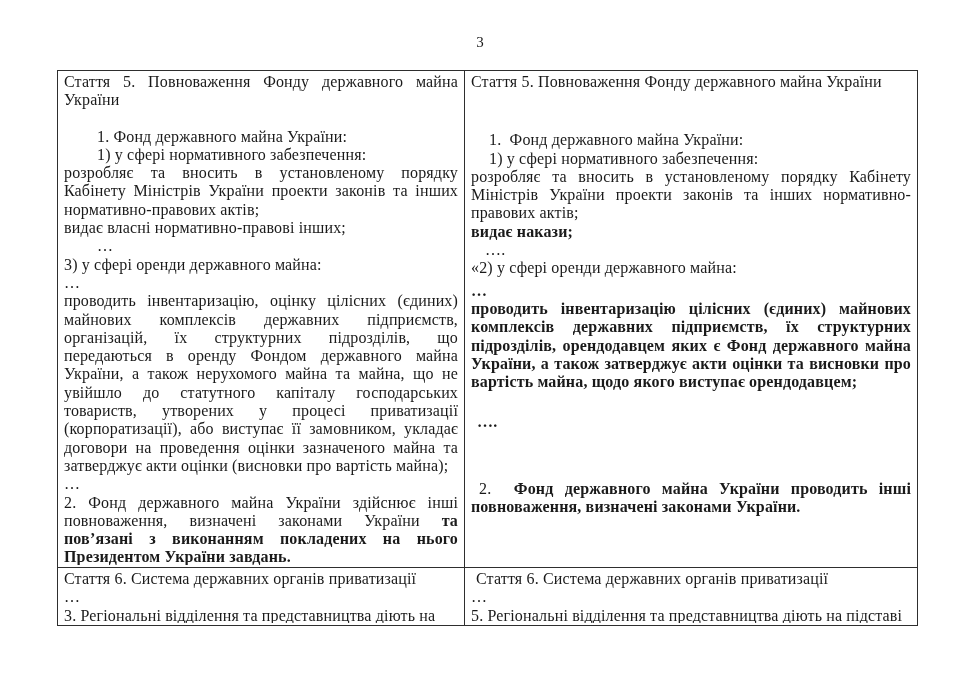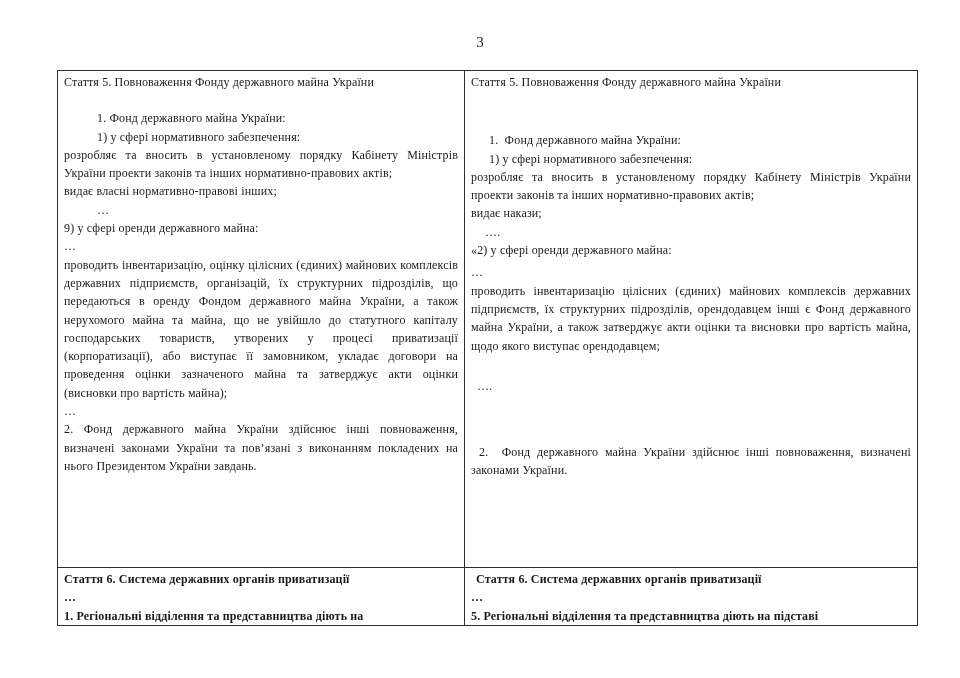--- a/index.html
+++ b/index.html
@@ -30,76 +30,76 @@
   }
   table.cmp td {
     border: 1.5px solid #2e2e2e;
     vertical-align: top;
     padding: 2px 6px;
   }
   td.col-left  { width: 394px; }  
   td.col-right { width: 440px; }  
   .cellbox {
     overflow: hidden;
-    font-size: 12px;
+    font-size: 16px;
     line-height: 18.3px;
     letter-spacing: 0.15px;
     text-align: justify;
   }
   .cellbox.tall  { height: 492px; }
-  .cellbox.short { height: 53px; font-weight: bold; }
+  .cellbox.short { height: 53px; }
   .cellbox p { margin: 0; padding: 0; }
-  .cellbox .b { font-weight: normal; }
+  .cellbox .b { font-weight: bold; }
 </style>
 </head>
 <body>
 
 <div class="page">
   <div class="page-number">3</div>
 
   <table class="cmp">
     <tbody>
       <tr>
         <td class="col-left">
           <div class="cellbox tall">
               <p><span>Стаття 5. Повноваження Фонду державного майна України</span></p>
               <p style="text-indent: 33px; margin-top: 18px;"><span>1. Фонд державного майна України:</span></p>
               <p style="text-indent: 33px;"><span>1) у сфері нормативного забезпечення:</span></p>
               <p><span>розробляє та вносить в установленому порядку Кабінету Міністрів України проекти законів та інших нормативно-правових актів;</span></p>
               <p><span>видає власні нормативно-правові інших;</span></p>
               <p style="text-indent: 33px;"><span>…</span></p>
-              <p><span>9) у сфері оренди державного майна:</span></p>
+              <p><span>3) у сфері оренди державного майна:</span></p>
               <p><span>…</span></p>
               <p><span>проводить інвентаризацію, оцінку цілісних (єдиних) майнових комплексів державних підприємств, організацій, їх структурних підрозділів, що передаються в оренду Фондом державного майна України, а також нерухомого майна та майна, що не увійшло до статутного капіталу господарських товариств, утворених у процесі приватизації (корпоратизації), або виступає її замовником, укладає договори на проведення оцінки зазначеного майна та затверджує акти оцінки (висновки про вартість майна);</span></p>
               <p><span>…</span></p>
               <p><span>2. Фонд державного майна України здійснює інші повноваження, визначені законами України </span><span class="b">та пов’язані з виконанням покладених на нього Президентом України завдань.</span></p>
             </div>
         </td>
         <td class="col-right">
           <div class="cellbox tall">
               <p><span>Стаття 5. Повноваження Фонду державного майна України</span></p>
               <p style="text-indent: 18px; margin-top: 40px;"><span>1.&nbsp; Фонд державного майна України:</span></p>
               <p style="text-indent: 18px;"><span>1) у сфері нормативного забезпечення:</span></p>
               <p><span>розробляє та вносить в установленому порядку Кабінету Міністрів України проекти законів та інших нормативно-правових актів;</span></p>
               <p><span class="b">видає накази;</span></p>
               <p style="text-indent: 14px;"><span>….</span></p>
               <p><span>«2) у сфері оренди державного майна:</span></p>
               <p style="margin-top: 4px;"><span class="b">…</span></p>
-              <p><span class="b">проводить інвентаризацію цілісних (єдиних) майнових комплексів державних підприємств, їх структурних підрозділів, орендодавцем інші є Фонд державного майна України, а також затверджує акти оцінки та висновки про вартість майна, щодо якого виступає орендодавцем;</span></p>
+              <p><span class="b">проводить інвентаризацію цілісних (єдиних) майнових комплексів державних підприємств, їх структурних підрозділів, орендодавцем яких є Фонд державного майна України, а також затверджує акти оцінки та висновки про вартість майна, щодо якого виступає орендодавцем;</span></p>
               <p style="text-indent: 6px; margin-top: 22px;"><span class="b">….</span></p>
-              <p style="text-indent: 8px; margin-top: 48px;"><span>2.&nbsp; </span><span class="b">Фонд державного майна України здійснює інші повноваження, визначені законами України.</span></p>
+              <p style="text-indent: 8px; margin-top: 48px;"><span>2.&nbsp; </span><span class="b">Фонд державного майна України проводить інші повноваження, визначені законами України.</span></p>
             </div>
         </td>
       </tr>
       <tr>
         <td class="col-left">
           <div class="cellbox short">
               <p><span>Стаття 6. Система державних органів приватизації</span></p>
               <p><span>…</span></p>
-              <p><span>1. Регіональні відділення та представництва діють на</span></p>
+              <p><span>3. Регіональні відділення та представництва діють на</span></p>
             </div>
         </td>
         <td class="col-right">
           <div class="cellbox short">
               <p style="text-indent: 5px;"><span>Стаття 6. Система державних органів приватизації</span></p>
               <p><span>…</span></p>
               <p><span>5. Регіональні відділення та представництва діють на підставі</span></p>
             </div>
         </td>
       </tr>

